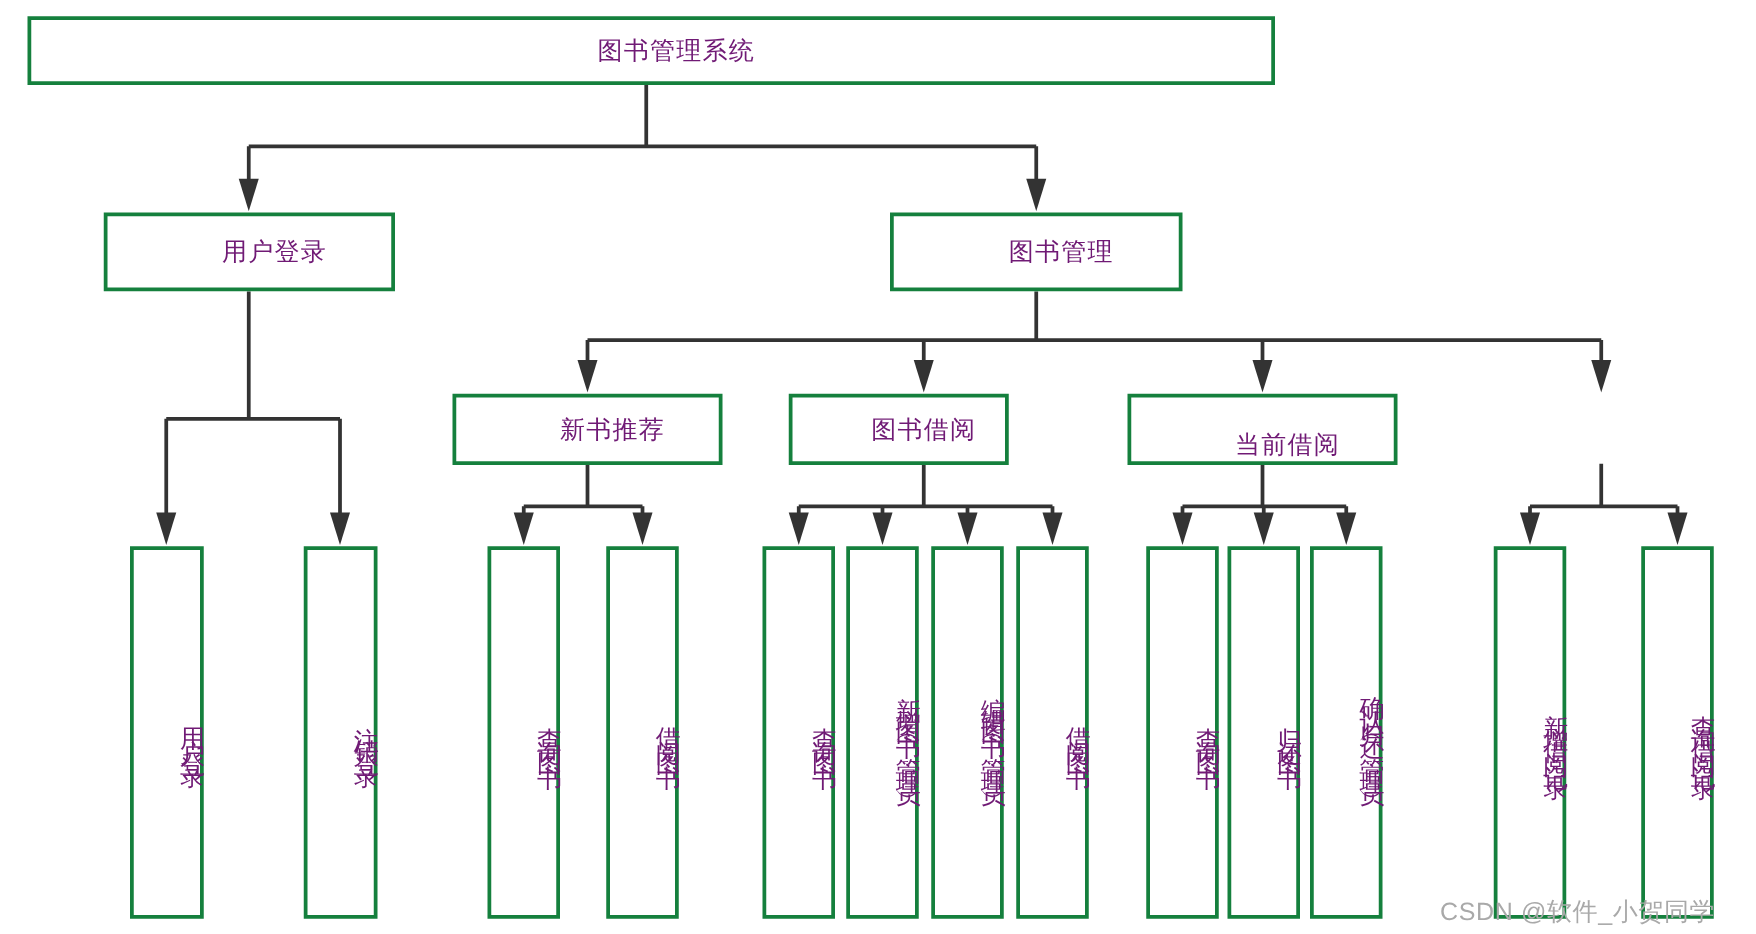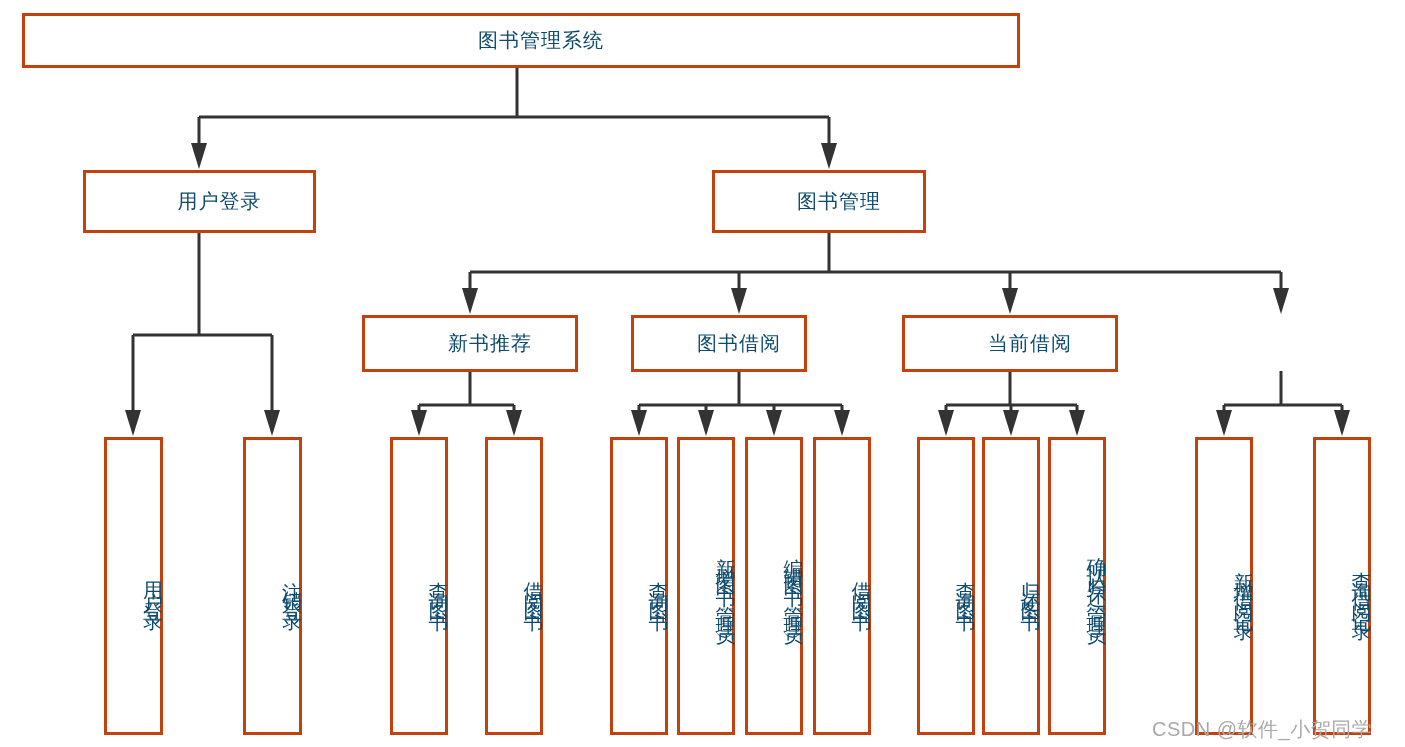--- a/index.html
+++ b/index.html
@@ -19,26 +19,26 @@
     position: absolute;
     left: 0;
     top: 0;
     width: 1405px;
     height: 747px;
     z-index: 1;
   }
   .node {
     position: absolute;
     box-sizing: border-box;
-    border: 3px solid #c2410c;
+    border: 3px solid #15803d;
     background: #ffffff;
     display: flex;
     align-items: center;
     justify-content: center;
-    color: #0c4a6e;
+    color: #701a75;
     z-index: 2;
     padding-left: 40px;
   }
   .node.h span {
     font-size: 20px;
     letter-spacing: 1px;
     white-space: nowrap;
   }
   .node.v span {
     writing-mode: vertical-rl;
@@ -110,38 +110,38 @@
     </g>
   </svg>
 
   <div class="node h" style="left:22px; top:13px; width:998px; height:55px;">
     <span>图书管理系统</span>
   </div>
 
   <div class="node h" style="left:83px; top:170px; width:233px; height:63px;">
     <span>用户登录</span>
   </div>
-  <div class="node h" style="left:712px; top:170px; width:214px; height:63px;">
+  <div class="node h" style="left:712px; top:170px; width:234px; height:63px;">
     <span>图书管理</span>
   </div>
 
   <div class="node v" style="left:104px; top:437px; width:59px; height:298px;">
     <span style="letter-spacing: 10px;">用户登录</span>
   </div>
   <div class="node v" style="left:243px; top:437px; width:59px; height:298px;">
     <span style="letter-spacing: 10px;">注销登录</span>
   </div>
 
   <div class="node h" style="left:362px; top:315px; width:216px; height:57px;">
     <span>新书推荐</span>
   </div>
   <div class="node h" style="left:631px; top:315px; width:176px; height:57px;">
     <span>图书借阅</span>
   </div>
-  <div class="node h" style="left:902px; top:315px; width:216px; height:57px;">
+  <div class="node h" style="left:902px; top:315px; width:216px; height:57px;align-items:flex-end;">
     <span>当前借阅</span>
   </div>
 
   <div class="node v" style="left:390px; top:437px; width:58px; height:298px;">
     <span style="letter-spacing: 10px;">查询图书</span>
   </div>
   <div class="node v" style="left:485px; top:437px; width:58px; height:298px;">
     <span style="letter-spacing: 10px;">借阅图书</span>
   </div>
 

